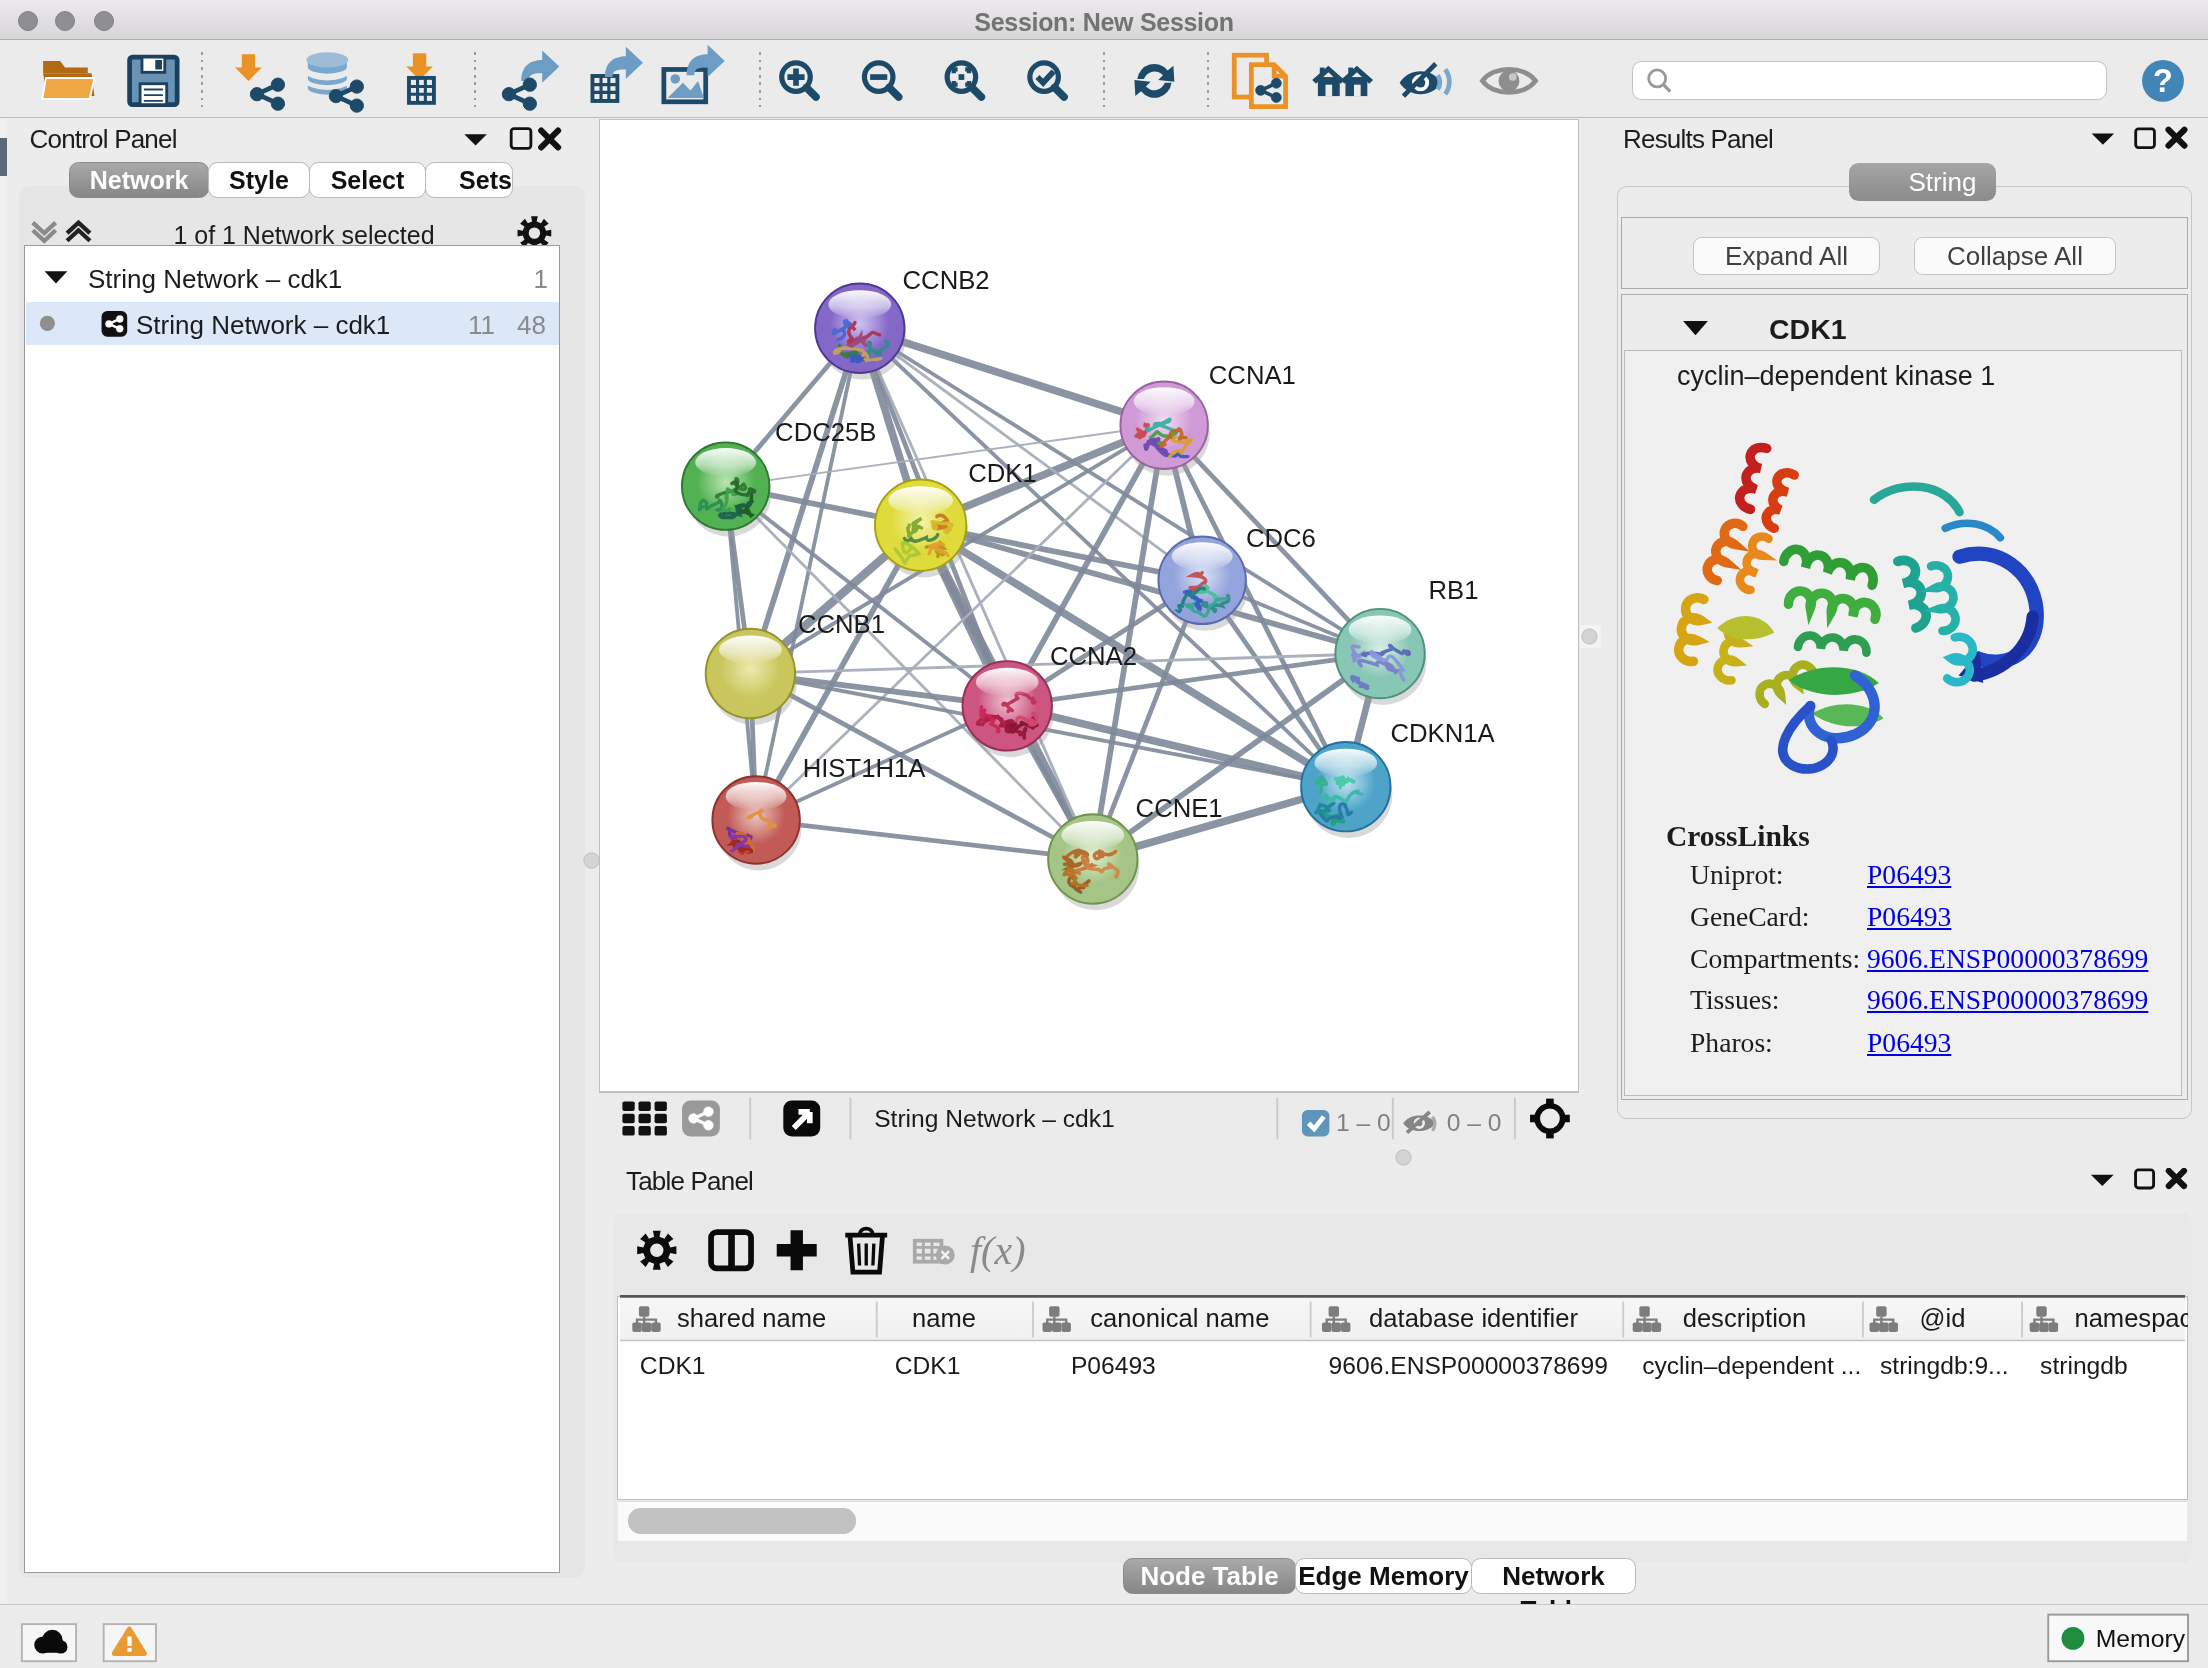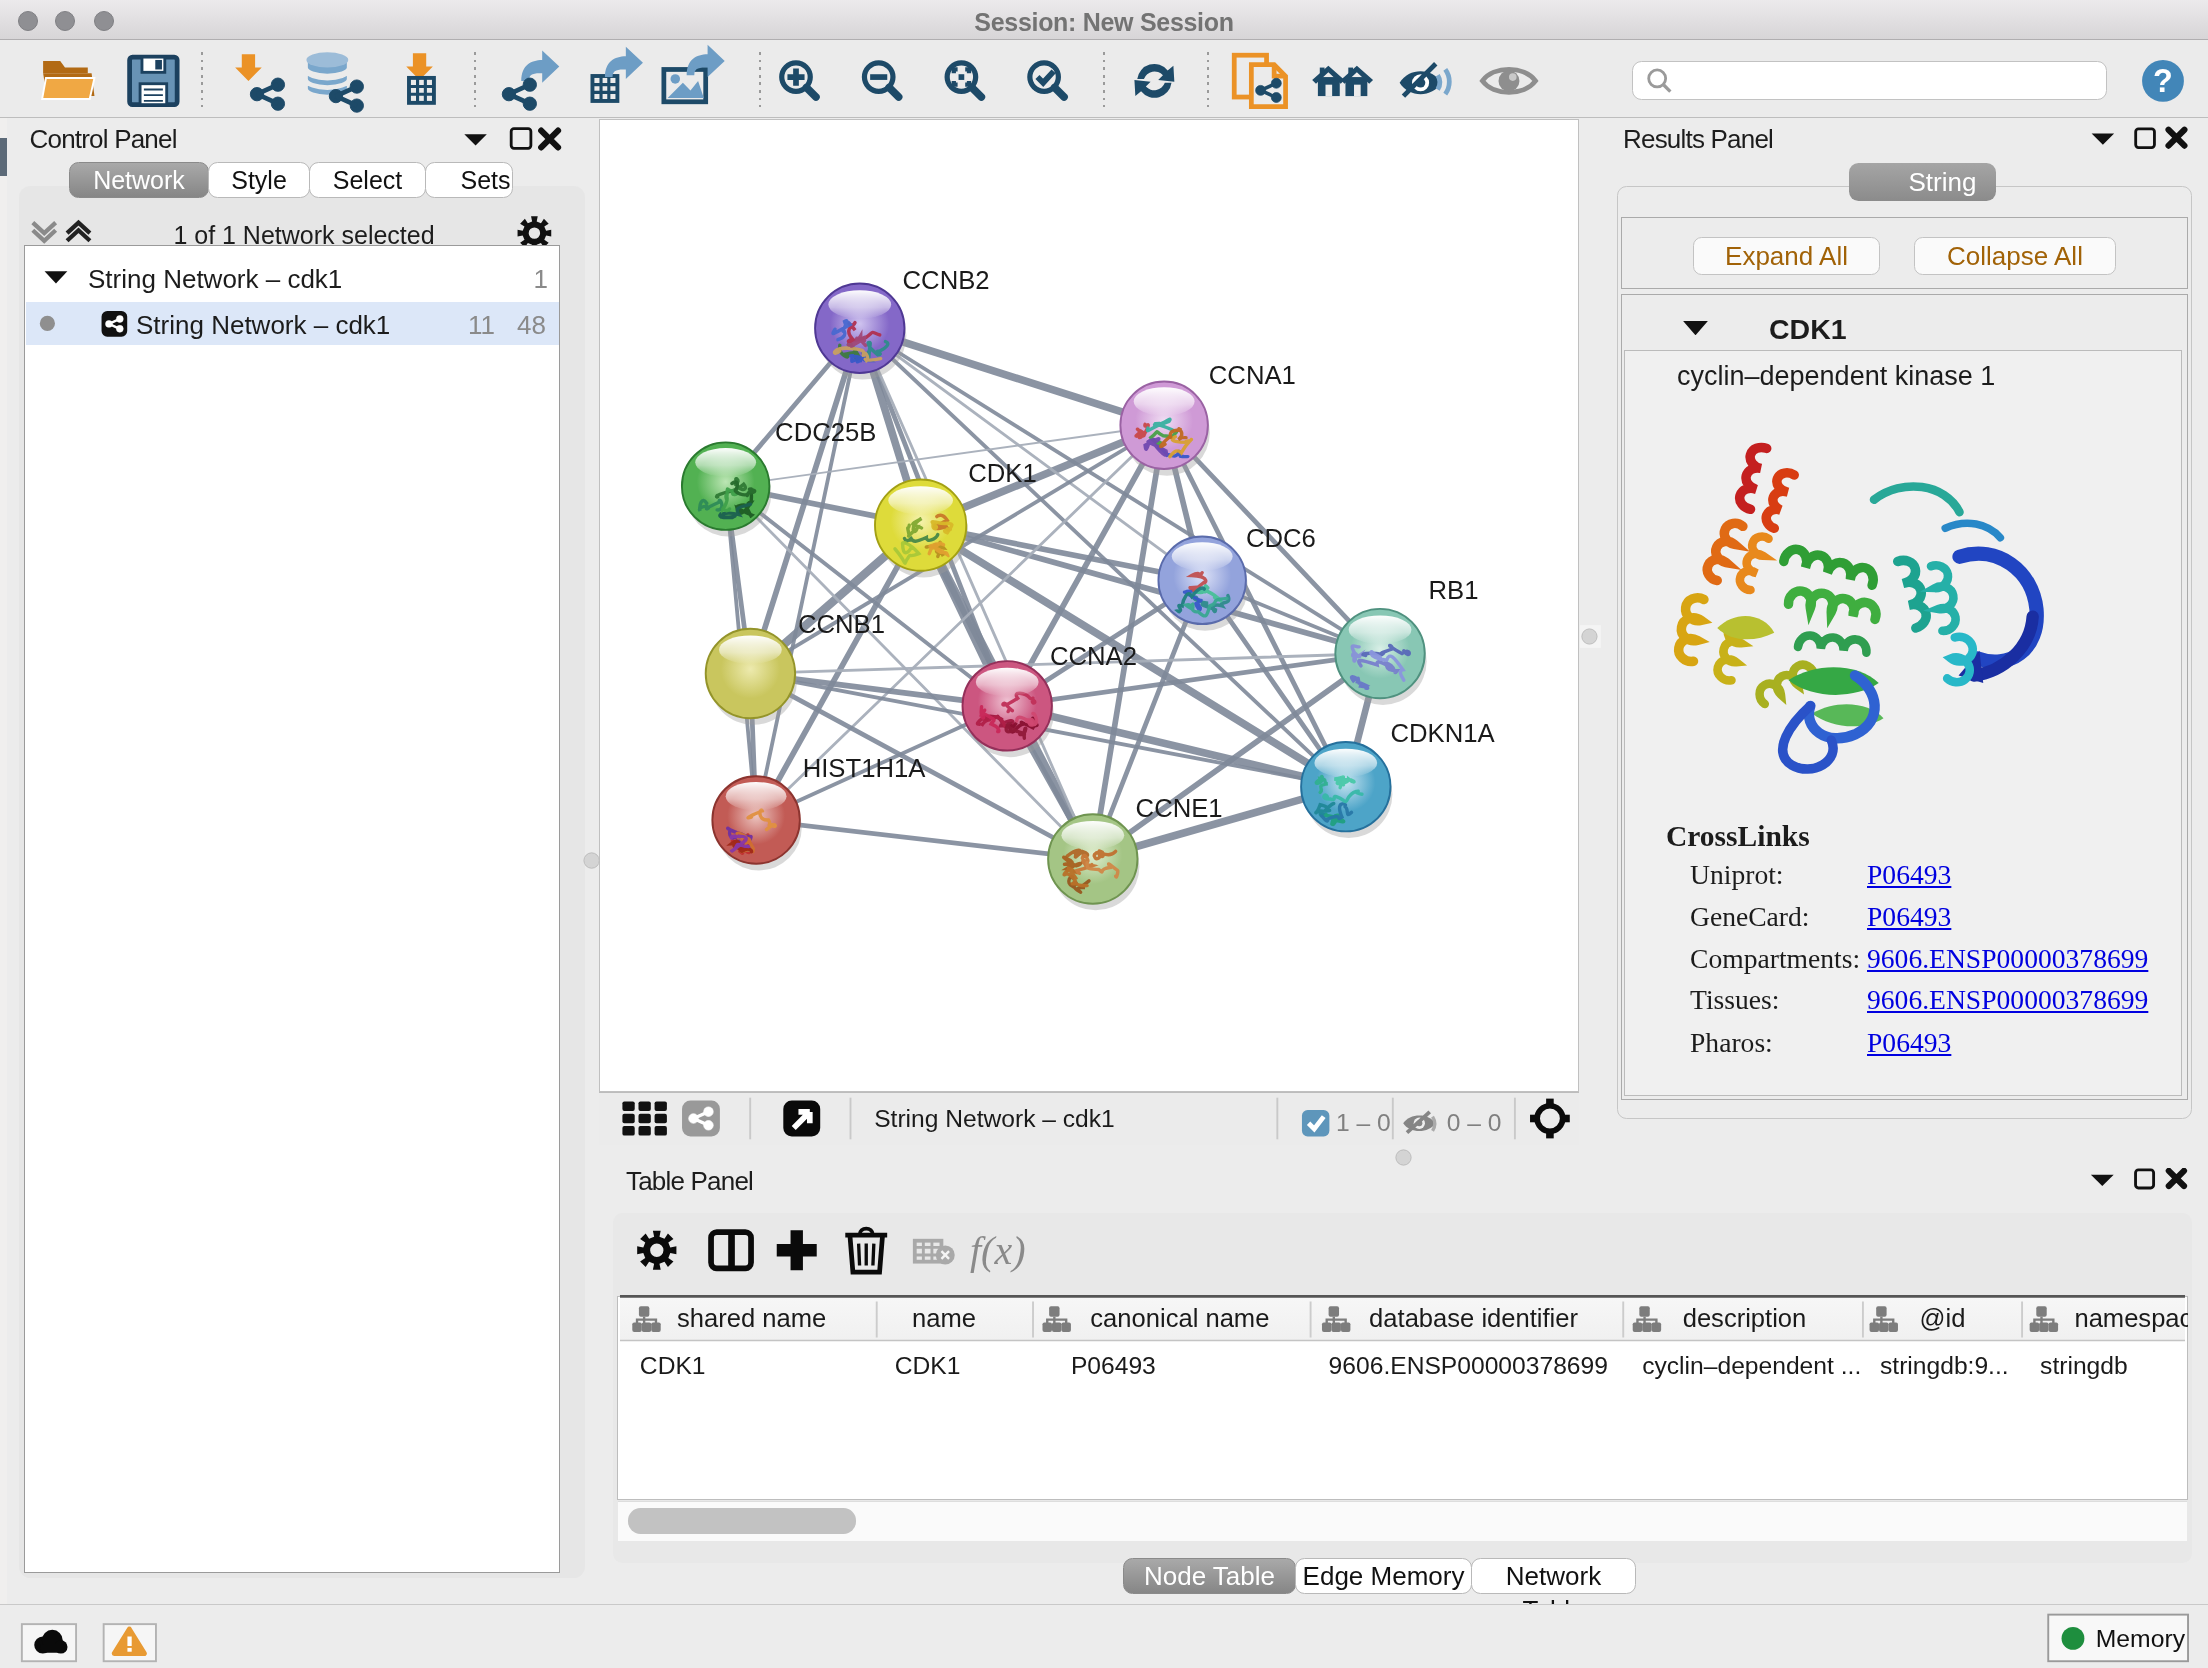--- a/index.html
+++ b/index.html
@@ -9,24 +9,24 @@
   .titlebar{left:0;top:0;width:2208px;height:39px;
     background:linear-gradient(#eceaec,#d7d5d7);border-bottom:1px solid #b0aeb0;}
   .tl{top:11.4px;width:18px;height:18px;border-radius:50%;background:#8f8f93;border:1px solid #808084;}
   .wtitle{top:7.6px;left:0;width:2208px;text-align:center;font-size:25px;font-weight:bold;color:#737373;letter-spacing:-0.3px;}
   .toolbar{left:0;top:40px;width:2208px;height:77px;background:#ebebeb;border-bottom:1.9px solid #bdbdbd;}
   .tsep{top:52px;width:1.9px;height:55px;
     background:repeating-linear-gradient(#9a9a9a 0 2.9px,transparent 2.9px 7.6px);}
   .searchbox{left:1632px;top:61px;width:473px;height:37px;background:#fff;border:1.9px solid #c2c2c2;border-radius:9.5px;}
   .ptitle{font-size:26px;color:#1c1c1c;letter-spacing:-0.8px;}
   .tab{position:absolute;height:36px;background:#fff;border:1px solid #b9b9b9;box-sizing:border-box;
-      font-size:25px;text-align:center;line-height:34px;color:#111;}
+      font-size:25px;text-align:center;line-height:34px;color:#111;font-weight:bold;}
   .tabsel{background:linear-gradient(#a9a9a9,#868686);color:#fff;border-color:#8a8a8a;}
   .gbtn{position:absolute;background:#fafafa;border:1.9px solid #c3c3c3;border-radius:8.6px;box-sizing:border-box;
-      font-size:26px;text-align:center;color:#a16207;}
+      font-size:26px;text-align:center;color:#404040;}
   .serif{font-family:"Liberation Serif",serif;}
   .link{color:#0000e0;text-decoration:underline;font-family:"Liberation Serif",serif;}
 </style>
 </head>
 <body>
 <div id="app">
 
   <div class="abs titlebar"></div>
   <div class="abs tl" style="left:18px;"></div>
   <div class="abs tl" style="left:55px;"></div>

